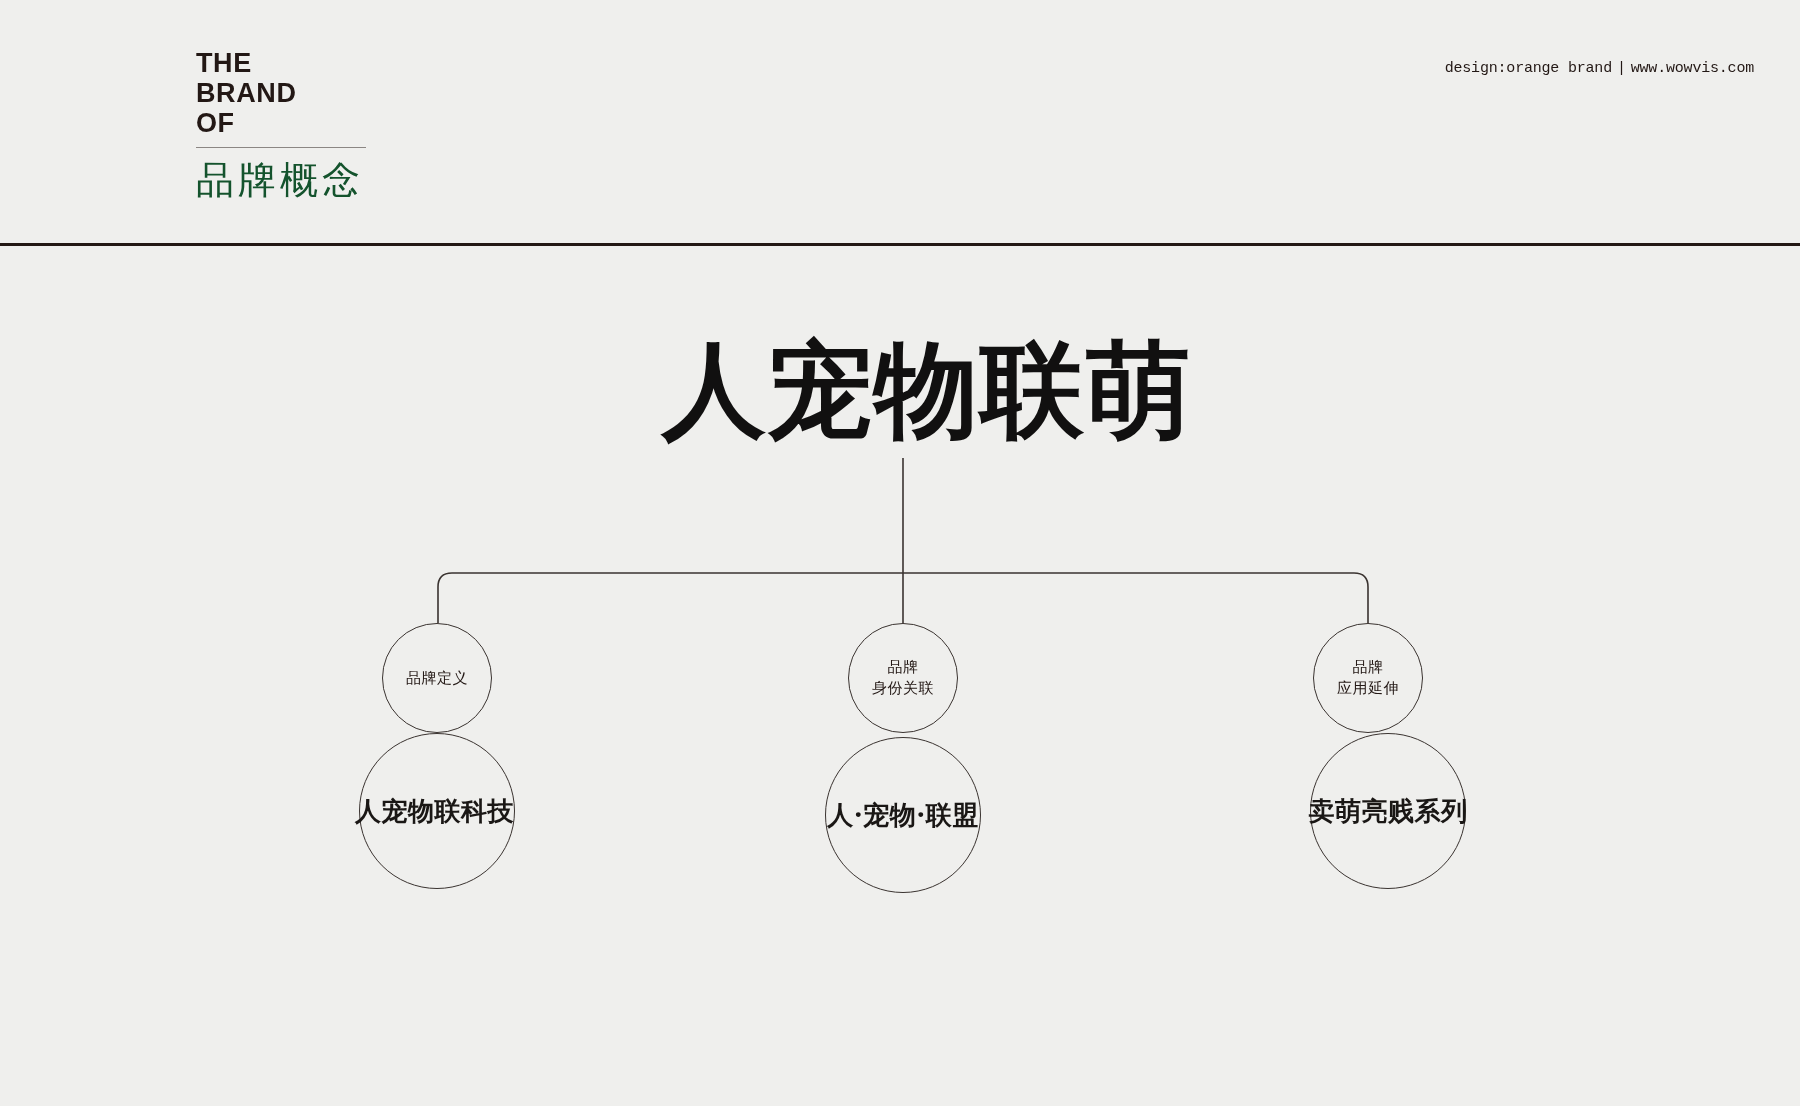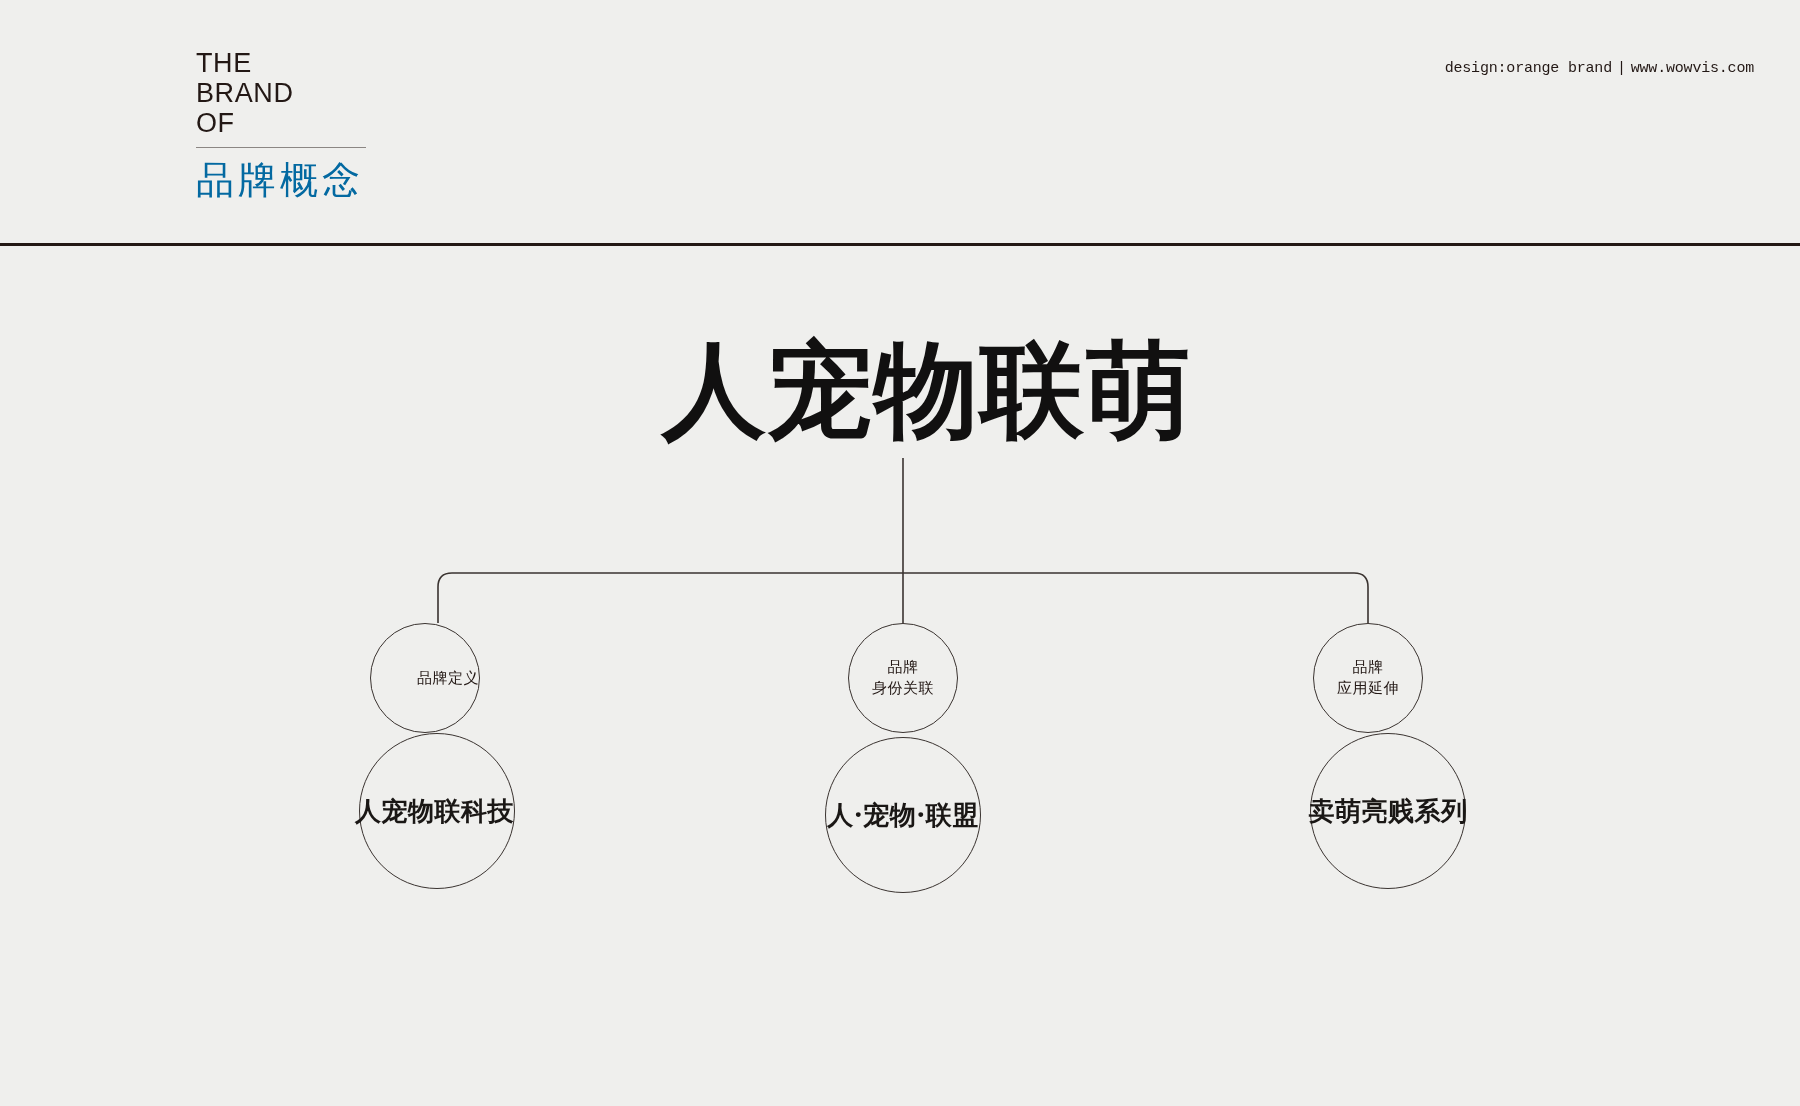--- a/index.html
+++ b/index.html
@@ -24,21 +24,21 @@
   }
 
   .logo-block {
     position: absolute;
     left: 196px;
     top: 48px;
     width: 170px;
   }
   .logo-line {
     font-family: "Liberation Sans", sans-serif;
-    font-weight: 400;
+    font-weight: 700;
     font-size: 27px;
     line-height: 30px;
     letter-spacing: 0.6px;
     color: #231815;
     white-space: nowrap;
   }
   .logo-rule {
     margin-top: 9px;
     width: 170px;
     height: 1px;
@@ -61,21 +61,21 @@
     color: #231815;
   }
 
   .section-title {
     position: absolute;
     left: 196px;
     top: 155px;
     font-family: "DejaVu Serif", "Liberation Serif", serif;
     font-size: 38px;
     letter-spacing: 4px;
-    color: #0369a1;
+    color: #14532d;
     white-space: nowrap;
   }
 
   .header-rule {
     position: absolute;
     left: 0;
     top: 243px;
     width: 1800px;
     height: 3px;
     background: #231815;
@@ -187,21 +187,21 @@
   <svg class="connector" viewBox="0 0 1800 861" width="1800" height="861" fill="none">
 
     <path d="M 903 213 L 903 328" stroke="#3a3330" stroke-width="1.6"></path>
 
     <path d="M 438 378 L 438 342 Q 438 328 452 328 L 1354 328 Q 1368 328 1368 342 L 1368 378" stroke="#3a3330" stroke-width="1.6" stroke-linecap="butt"></path>
 
     <path d="M 903 328 L 903 378" stroke="#3a3330" stroke-width="1.6"></path>
   </svg>
 
   <div class="node">
-    <div class="circle circle-small" style="left: 370px; top: 378px; justify-content: flex-end;">
+    <div class="circle circle-small" style="left: 382px; top: 378px;">
       <span class="cap-label">品牌定义</span>
     </div>
     <div class="circle circle-large" style="left: 359px; top: 488px; justify-content: flex-end;">
       <span class="main-label">人宠物联科技</span>
     </div>
   </div>
 
   <div class="node">
     <div class="circle circle-small" style="left: 848px; top: 378px;">
       <span class="cap-label">品牌

